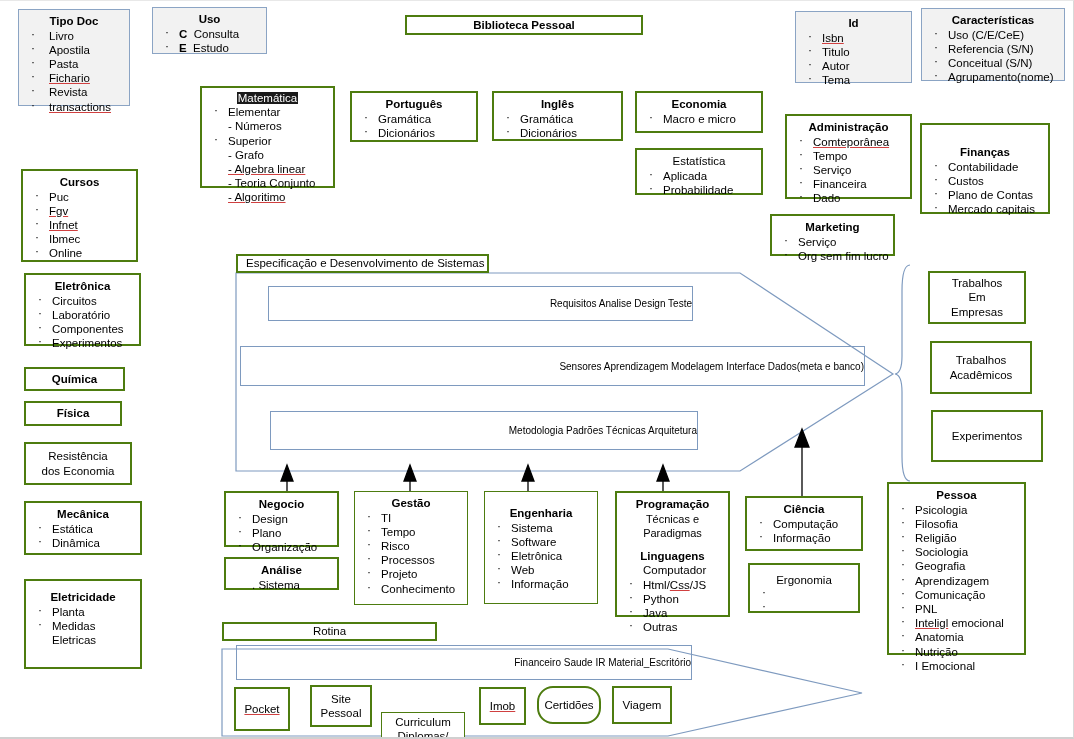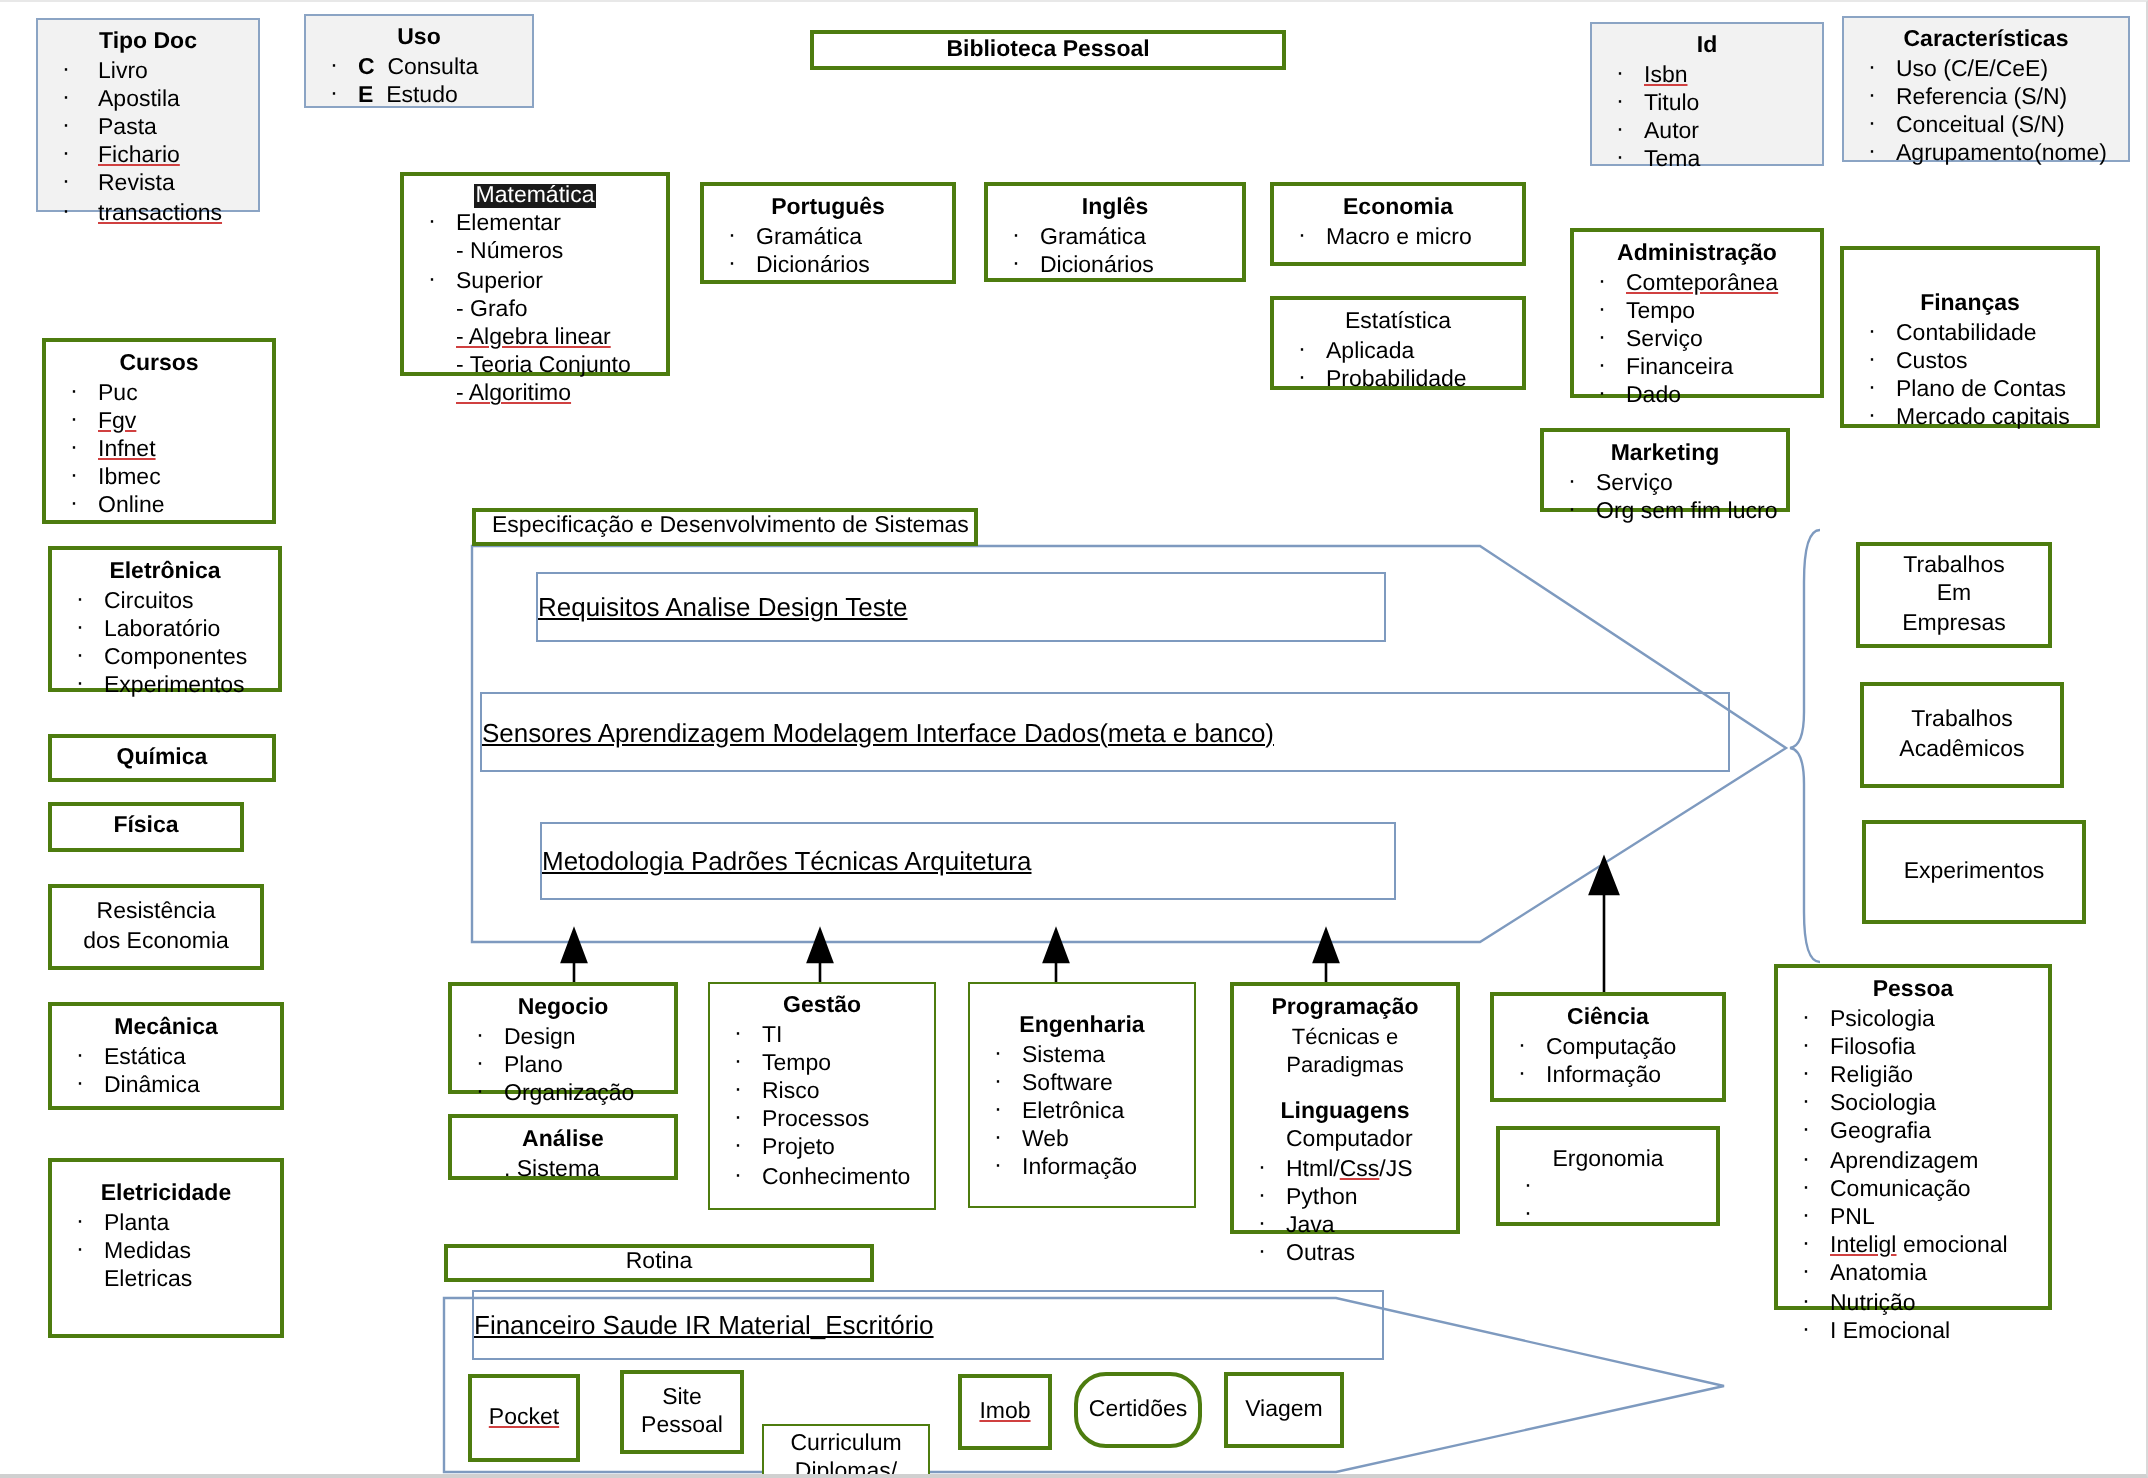--- a/index.html
+++ b/index.html
@@ -76,23 +76,22 @@
     width: 1074px; height: 739px;
     pointer-events: none;
   }
   .inner-band {
     position: absolute;
     box-sizing: border-box;
     border: 1px solid #7e9abf;
     background: transparent;
     display: flex;
     align-items: center;
-    justify-content: flex-start;
-    font-size: 13px;
-    text-decoration: underline;
+    justify-content: flex-end;
+    font-size: 10px;
   }
 </style>
 </head>
 <body>
 
 <div id="canvas">
 
   <div class="box gray" style="left:18px;top:8px;width:112px;height:97px;">
     <div class="ttl pad4">Tipo Doc</div>
     <ul class="items">
@@ -226,21 +225,21 @@
   <div class="box" style="left:24px;top:272px;width:117px;height:73px;">
     <div class="ttl pad4">Eletrônica</div>
     <ul class="items narrow">
       <li class="bul">Circuitos</li>
       <li class="bul">Laboratório</li>
       <li class="bul">Componentes</li>
       <li class="bul">Experimentos</li>
     </ul>
   </div>
 
-  <div class="box" style="left:24px;top:366px;width:114px;height:24px;">
+  <div class="box" style="left:24px;top:366px;width:101px;height:24px;">
     <div class="plain">
         <b>Química</b>
       </div>
   </div>
 
   <div class="box" style="left:24px;top:400px;width:98px;height:25px;">
     <div class="plain">
         <b>Física</b>
       </div>
   </div>

